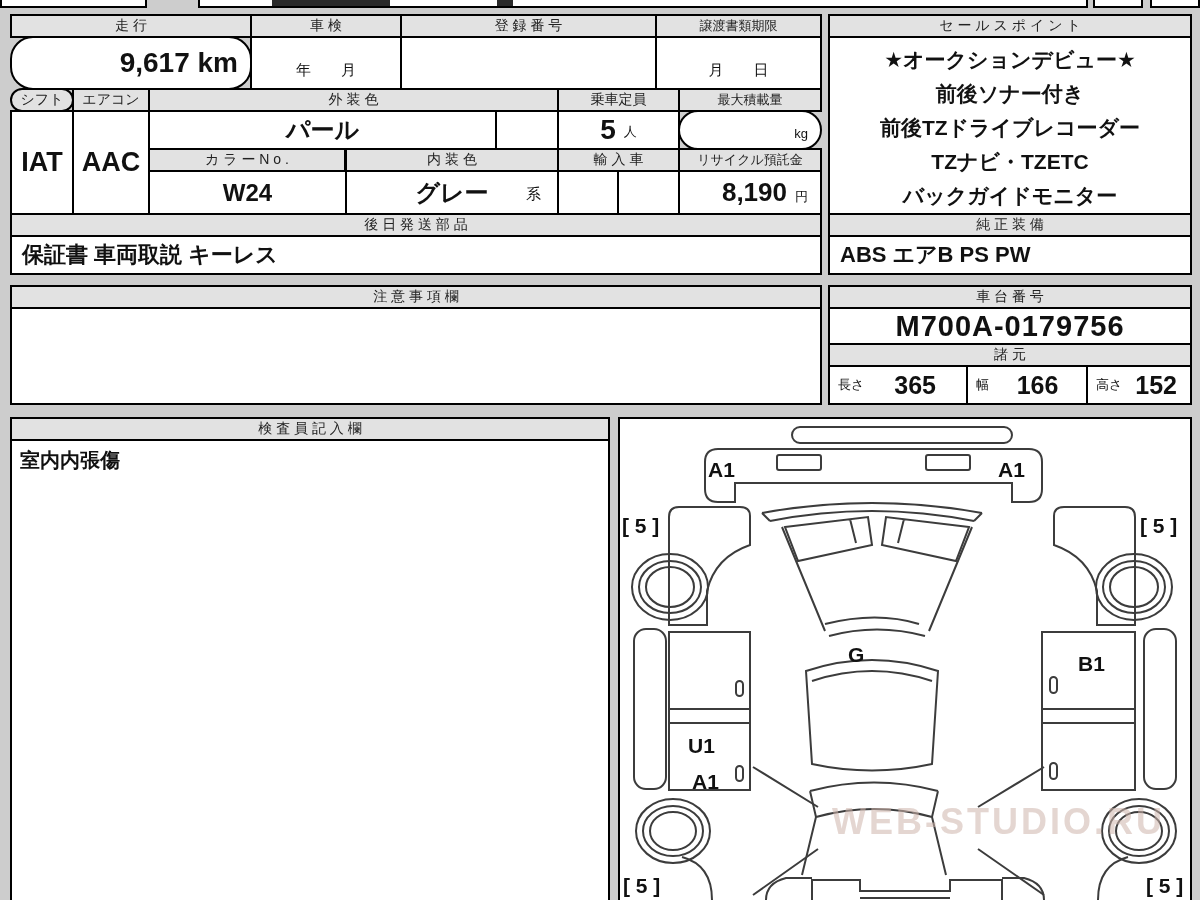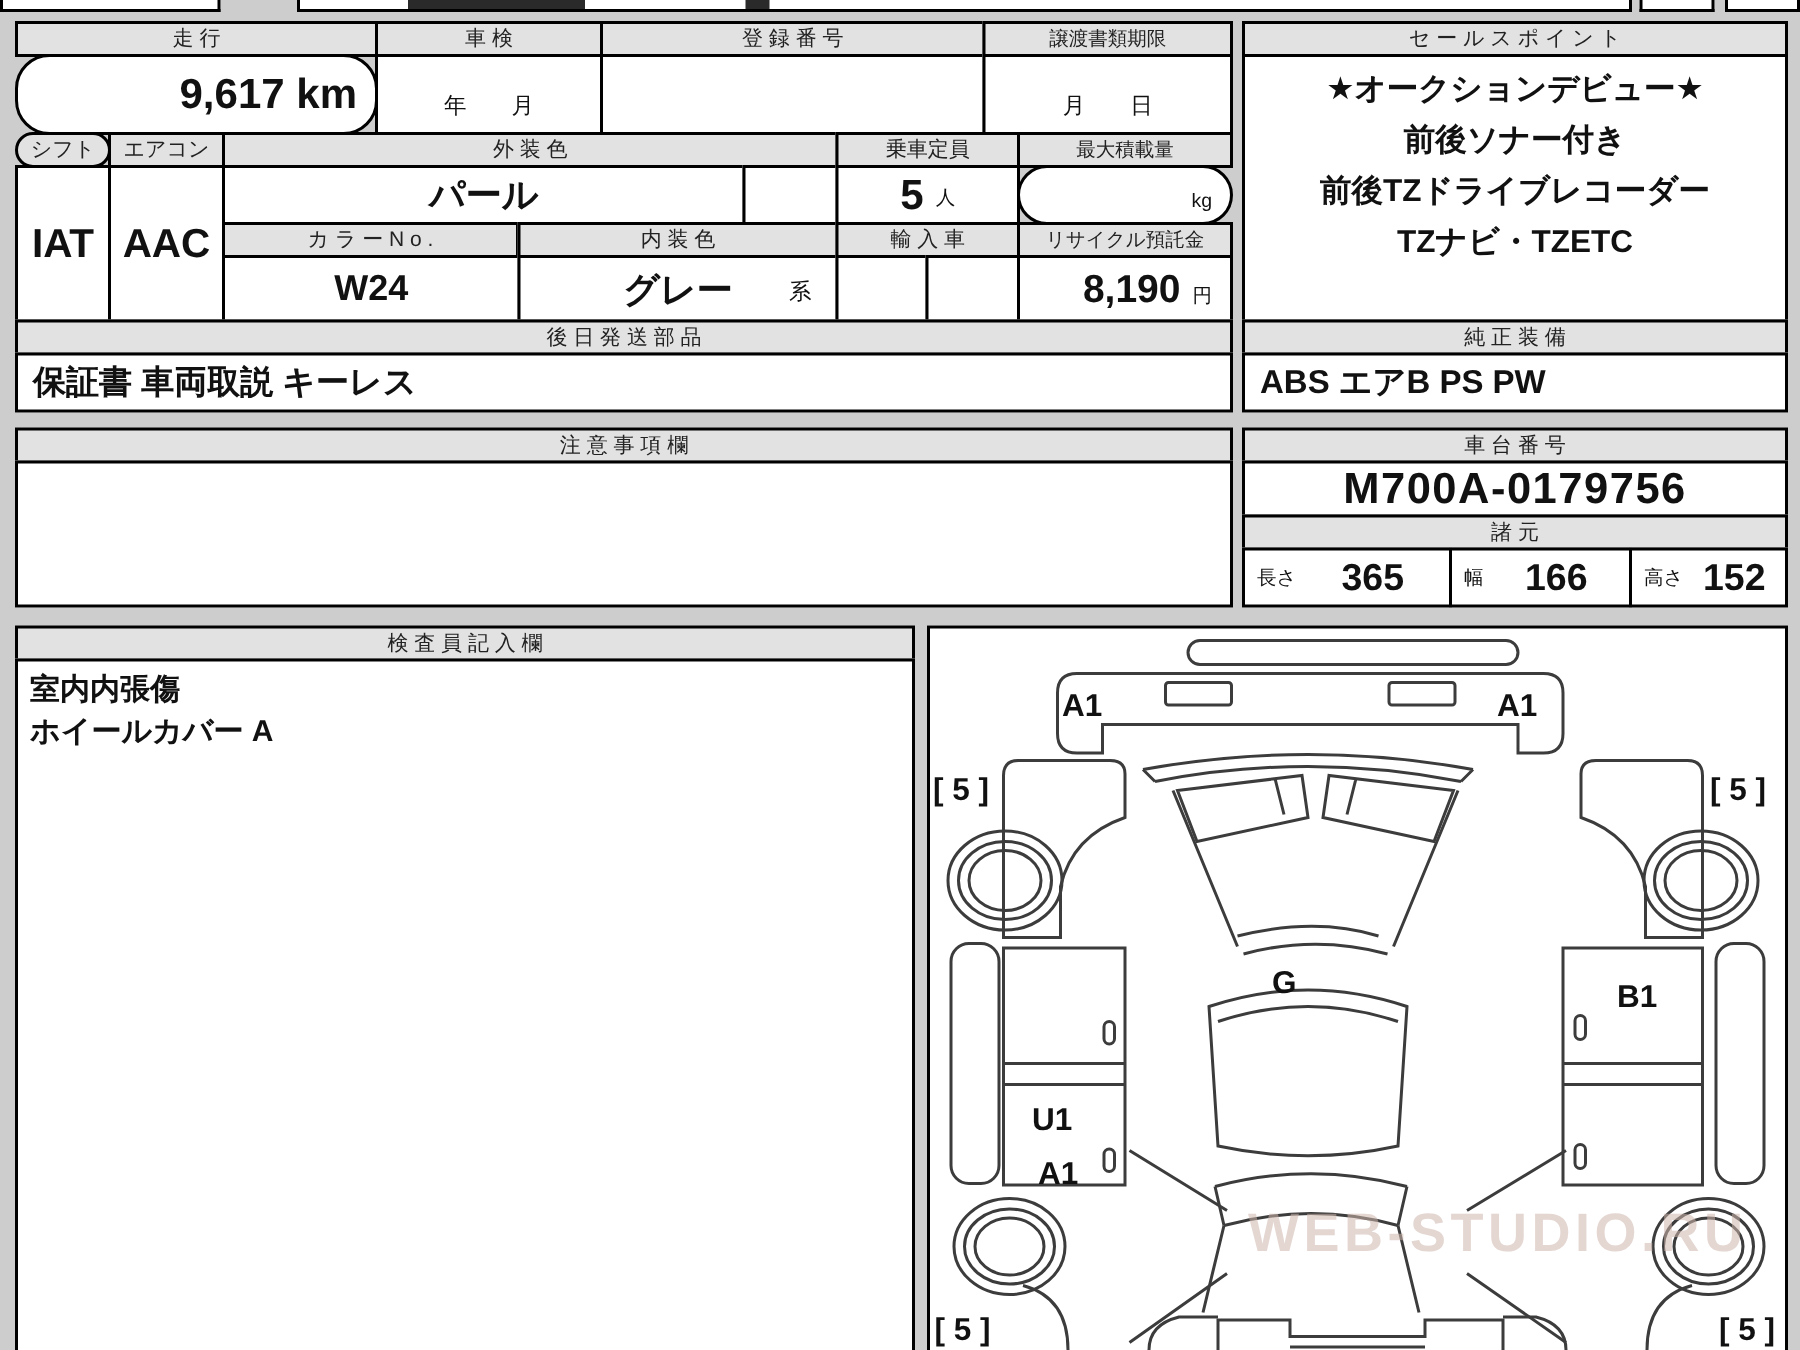--- a/index.html
+++ b/index.html
@@ -98,20 +98,21 @@
 
 <div class="cell hdr" style="left:10px;top:213px;width:812px;height:24px;">後 日 発 送 部 品</div>
 <div class="cell val-left" style="left:10px;top:235px;width:812px;height:40px;font-weight:bold;font-size:22px;">保証書 車両取説 キーレス</div>
 
 <div class="cell hdr" style="left:828px;top:14px;width:364px;height:24px;">セ ー ル ス ポ イ ン ト</div>
 <div class="cell sales-box" style="left:828px;top:36px;width:364px;height:179px;">
   <div class="sales-line">★オークションデビュー★</div>
   <div class="sales-line">前後ソナー付き</div>
   <div class="sales-line">前後TZドライブレコーダー</div>
   <div class="sales-line">TZナビ・TZETC</div>
+  <div class="sales-line">バックガイドモニター</div>
 </div>
 <div class="cell hdr" style="left:828px;top:213px;width:364px;height:24px;">純 正 装 備</div>
 <div class="cell val-left" style="left:828px;top:235px;width:364px;height:40px;font-weight:bold;font-size:22px;">ABS エアB PS PW</div>
 
 <div class="cell hdr" style="left:10px;top:285px;width:812px;height:24px;">注 意 事 項 欄</div>
 <div class="cell notes-box" style="left:10px;top:307px;width:812px;height:98px;"></div>
 
 <div class="cell hdr" style="left:828px;top:285px;width:364px;height:24px;">車 台 番 号</div>
 <div class="cell" style="left:828px;top:307px;width:364px;height:38px;font-weight:bold;font-size:29px;letter-spacing:1px;">M700A-0179756</div>
 <div class="cell hdr" style="left:828px;top:343px;width:364px;height:24px;">諸 元</div>
@@ -124,21 +125,20 @@
   <span class="spec-num">166</span>
 </div>
 <div class="cell spec-cell" style="left:1086px;top:365px;width:106px;height:40px;">
   <span class="spec-label">高さ</span>
   <span class="spec-num">152</span>
 </div>
 
 <div class="cell hdr" style="left:10px;top:417px;width:600px;height:24px;">検 査 員 記 入 欄</div>
 <div class="cell insp-box" style="left:10px;top:439px;width:600px;height:463px;">
   <div class="insp-line">室内内張傷</div>
-  <div class="insp-line">ホイールカバー A</div>
 </div>
 
 <div class="cell" style="left:618px;top:417px;width:574px;height:485px;padding:0;">
   <svg width="570" height="481" viewBox="0 0 570 481" style="position:absolute;left:0;top:0;">
     <g fill="none" stroke="#3c3c3c" stroke-width="2">
 
       <rect x="172" y="8" width="220" height="16" rx="8"></rect>
 
       <path d="M 98,30 H 409 Q 422,30 422,43 V 70 Q 422,83 409,83 H 392 V 64 H 115 V 83 H 98 Q 85,83 85,70 V 43 Q 85,30 98,30 Z"></path>
       <rect x="157" y="36" width="44" height="15" rx="2"></rect>

